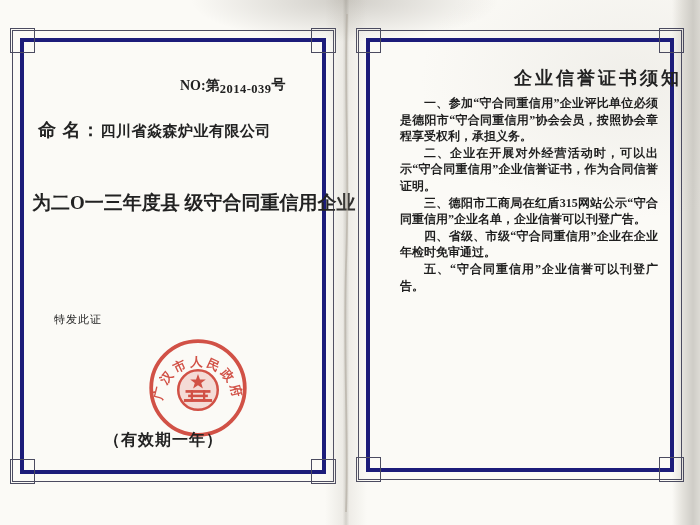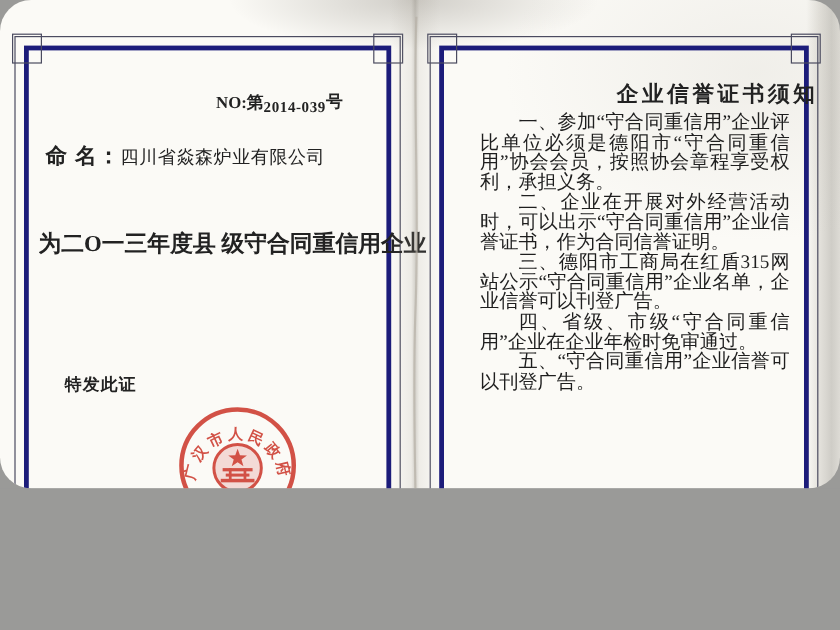--- a/index.html
+++ b/index.html
@@ -1,25 +1,24 @@
 <!DOCTYPE html>
 <html><head>
 <meta charset="utf-8">
 <style>
   html,body{margin:0;padding:0;background:#9a9a98;}
   .scan{
-    position:relative;width:700px;height:407px;overflow:hidden;
+    position:relative;width:700px;height:525px;overflow:hidden;
     background:
       radial-gradient(220px 60px at 345px 0px, rgba(110,104,94,.30), rgba(110,104,94,0) 70%),
       radial-gradient(300px 200px at 90% 15%, rgba(190,186,176,.18), rgba(190,186,176,0) 70%),
       linear-gradient(90deg, #fbfaf6 0 96%, #e4e2dc 97.5%, #cfcdc7 99%, #dddbd5 100%),
       #fbfaf6;
     font-family:"Liberation Serif","DejaVu Serif",serif;
     color:#222;
-    border-radius:26px;
   }
   
   .fold{
     position:absolute;left:325px;top:0;width:42px;height:525px;
     background:linear-gradient(90deg, rgba(160,154,142,0) 0%, rgba(160,154,142,.16) 42%, rgba(120,114,102,.30) 50%, rgba(160,154,142,.14) 58%, rgba(160,154,142,0) 100%);
     pointer-events:none;
   }
   .fold-line{position:absolute;left:0;top:0;pointer-events:none;}
 
   
@@ -33,30 +32,30 @@
   .corner.tr{right:-2px;top:-2px;}
   .corner.bl{left:-2px;bottom:-2px;}
   .corner.br{right:-2px;bottom:-2px;}
 
   
   .serial{position:absolute;top:46px;left:168px;font-weight:bold;font-size:14px;white-space:nowrap;}
   .serial .num{font-size:12.5px;vertical-align:-3px;letter-spacing:.5px;}
   .serial .suf{vertical-align:1px;}
   .name-line{position:absolute;top:88px;left:26px;white-space:nowrap;}
   .name-label{font-weight:bold;font-size:18px;letter-spacing:1px;}
-  .company{font-weight:normal;font-size:15px;letter-spacing:.5px;}
+  .company{font-weight:bold;font-size:15px;letter-spacing:.5px;}
   .award-line{position:absolute;top:160px;left:20px;font-weight:bold;font-size:19px;white-space:nowrap;letter-spacing:0;}
-  .issue-line{position:absolute;top:282px;left:42px;font-weight:bold;font-size:14px;letter-spacing:1px;}
+  .issue-line{position:absolute;top:282px;left:42px;font-weight:normal;font-size:11px;letter-spacing:1px;}
   .seal{position:absolute;left:134px;top:306px;width:104px;height:104px;}
   .date-line{position:absolute;top:354px;left:110px;font-weight:bold;font-size:20px;letter-spacing:3px;white-space:nowrap;color:#141414;}
   .validity-line{position:absolute;top:400px;left:92px;font-weight:bold;font-size:16px;letter-spacing:1px;white-space:nowrap;}
 
   
   .notice-title{position:absolute;top:36px;left:0;width:100%;text-align:right;font-weight:bold;font-size:18px;letter-spacing:3px;}
-  .notice-body{position:absolute;top:65px;left:42px;width:258px;font-weight:normal;font-size:16px;line-height:16.6px;text-align:justify;color:#1e1e1e;}
+  .notice-body{position:absolute;top:65px;left:42px;width:258px;font-weight:bold;font-size:12px;line-height:16.6px;text-align:justify;color:#1e1e1e;}
   .notice-body p{margin:0;}
   .notice-body p.indent{text-indent:2em;}
 </style>
 </head>
 <body>
 
 <div class="scan">
 
   <div class="page page-left">
     <div class="rect-thin"></div>

